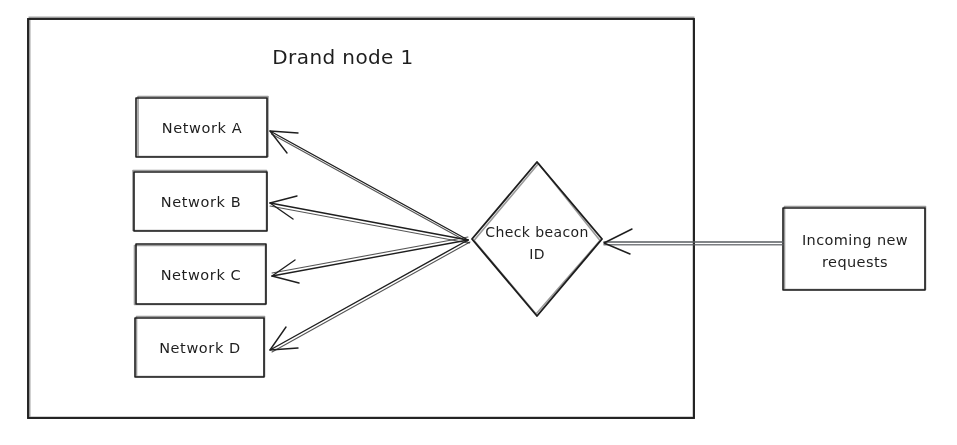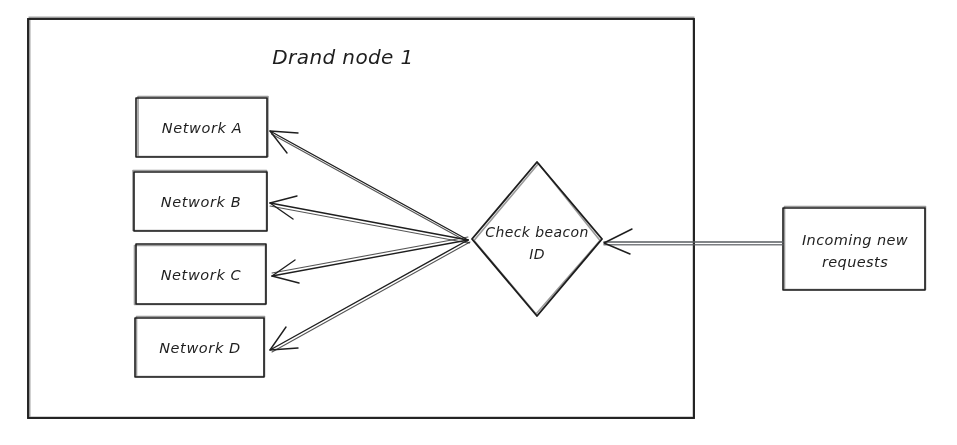--- a/index.html
+++ b/index.html
@@ -2,21 +2,20 @@
 <html><head>
 <meta charset="utf-8">
 <style>
   html, body { margin: 0; padding: 0; background: #ffffff; }
   .canvas {
     position: relative;
     width: 957px;
     height: 445px;
     background: #ffffff;
     overflow: hidden;
-    font-style: italic;
   }
   svg { display: block; }
   .lbl {
     font-family: "DejaVu Sans", sans-serif;
     fill: #1e1e1e;
     text-anchor: middle;
   }
   .title-lbl   { font-size: 20px; letter-spacing: 0.4px; }
   .node-lbl    { font-size: 14.5px; letter-spacing: 0.6px; }
   .diamond-lbl { font-size: 14px;  letter-spacing: 0.4px; }

